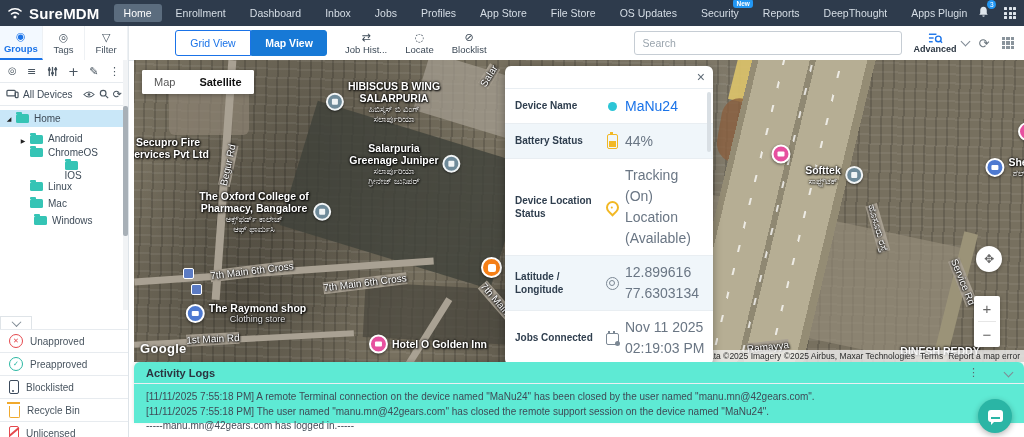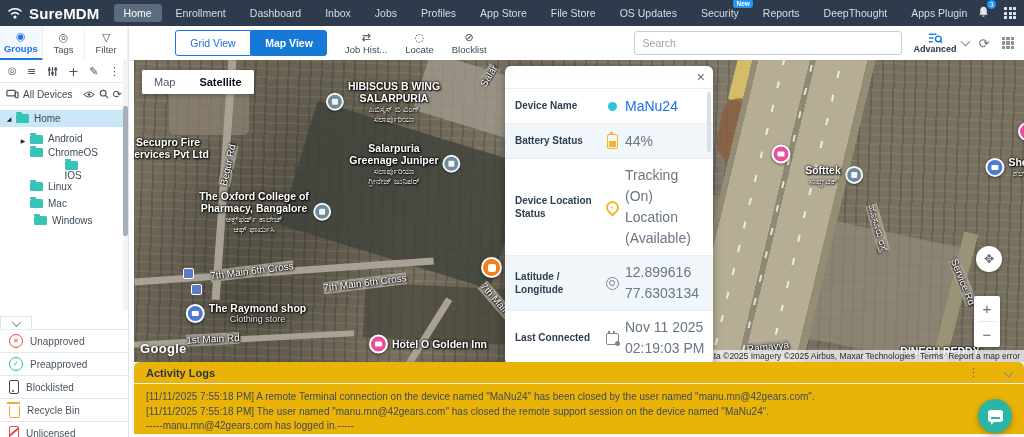--- a/index.html
+++ b/index.html
@@ -123,21 +123,21 @@
   .ic-batt:after{content:"";position:absolute;left:1px;right:1px;bottom:1px;height:6px;background:#f2b824;}
   .ic-locpin{width:9px;height:9px;border:2px solid #f2b824;border-radius:50% 50% 50% 0;transform:rotate(-45deg);position:relative;}
   .ic-locpin:after{content:"";position:absolute;left:2.5px;top:2.5px;width:2px;height:2px;background:#f2b824;border-radius:50%;}
   .ic-target{width:11px;height:11px;border:1.5px solid #7c8894;border-radius:50%;position:relative;}
   .ic-target:after{content:"";position:absolute;left:2.5px;top:2.5px;width:4px;height:4px;border:1.5px solid #7c8894;border-radius:50%;}
   .ic-cal{width:11px;height:10px;border:1.5px solid #7c8894;border-radius:2px;position:relative;margin-top:2px;}
   .ic-cal:before{content:"";position:absolute;left:1px;top:-3px;width:2px;height:2px;background:#7c8894;box-shadow:5px 0 0 #7c8894;}
   .ic-cal:after{content:"";position:absolute;right:-2px;bottom:-2px;width:5px;height:5px;background:#7c8894;border-radius:50%;}
   .pop-scroll{position:absolute;right:2px;top:26px;width:4px;height:60px;background:#d9dfe4;border-radius:2px;}
   
-  .activity{position:absolute;left:134px;top:362px;width:890px;height:72px;background:#eab308;border-radius:6px 6px 0 0;box-shadow:0 -1px 4px rgba(0,0,0,.12);}
+  .activity{position:absolute;left:134px;top:362px;width:890px;height:61px;background:#5eead4;border-radius:6px 6px 0 0;box-shadow:0 -1px 4px rgba(0,0,0,.12);}
   .act-head{height:21px;display:flex;align-items:center;border-bottom:1px solid #eceff2;padding:0 12px;}
   .act-title{font-size:11px;font-weight:bold;color:#2b3440;}
   .act-icons{margin-left:auto;display:flex;align-items:center;gap:26px;color:#5b666f;}
   .act-body{padding:6px 12px;}
   .logline{font-size:10px;color:#3f4a56;line-height:1.45;white-space:nowrap;overflow:hidden;}
   
   .chat{position:absolute;right:12px;bottom:4px;width:34px;height:34px;border-radius:50%;background:#2ab5a5;box-shadow:0 2px 6px rgba(0,0,0,.3);z-index:20;display:flex;align-items:center;justify-content:center;cursor:pointer;}
   .chat i{width:15px;height:12px;background:#fff;border-radius:3px;position:relative;display:block;}
   .chat i:after{content:"";position:absolute;left:3px;bottom:-3px;border:3px solid transparent;border-top-color:#fff;border-left-color:#fff;}
   .chat i:before{content:"";position:absolute;left:3px;top:7px;width:9px;height:1.5px;background:#2ab5a5;}
@@ -570,21 +570,21 @@
             <div class="pl">Latitude / Longitude</div>
             <div class="pi">
               <span class="ic-target"></span>
             </div>
             <div class="pv">
               <div>12.899616</div>
               <div>77.6303134</div>
             </div>
           </div>
           <div class="prow">
-            <div class="pl">Last Connected</div>
+            <div class="pl">Jobs Connected</div>
             <div class="pi">
               <span class="ic-cal"></span>
             </div>
             <div class="pv">
               <div>Nov 11 2025</div>
               <div>02:19:03 PM</div>
             </div>
           </div>
         </div>
       <div class="pop-scroll"></div>

